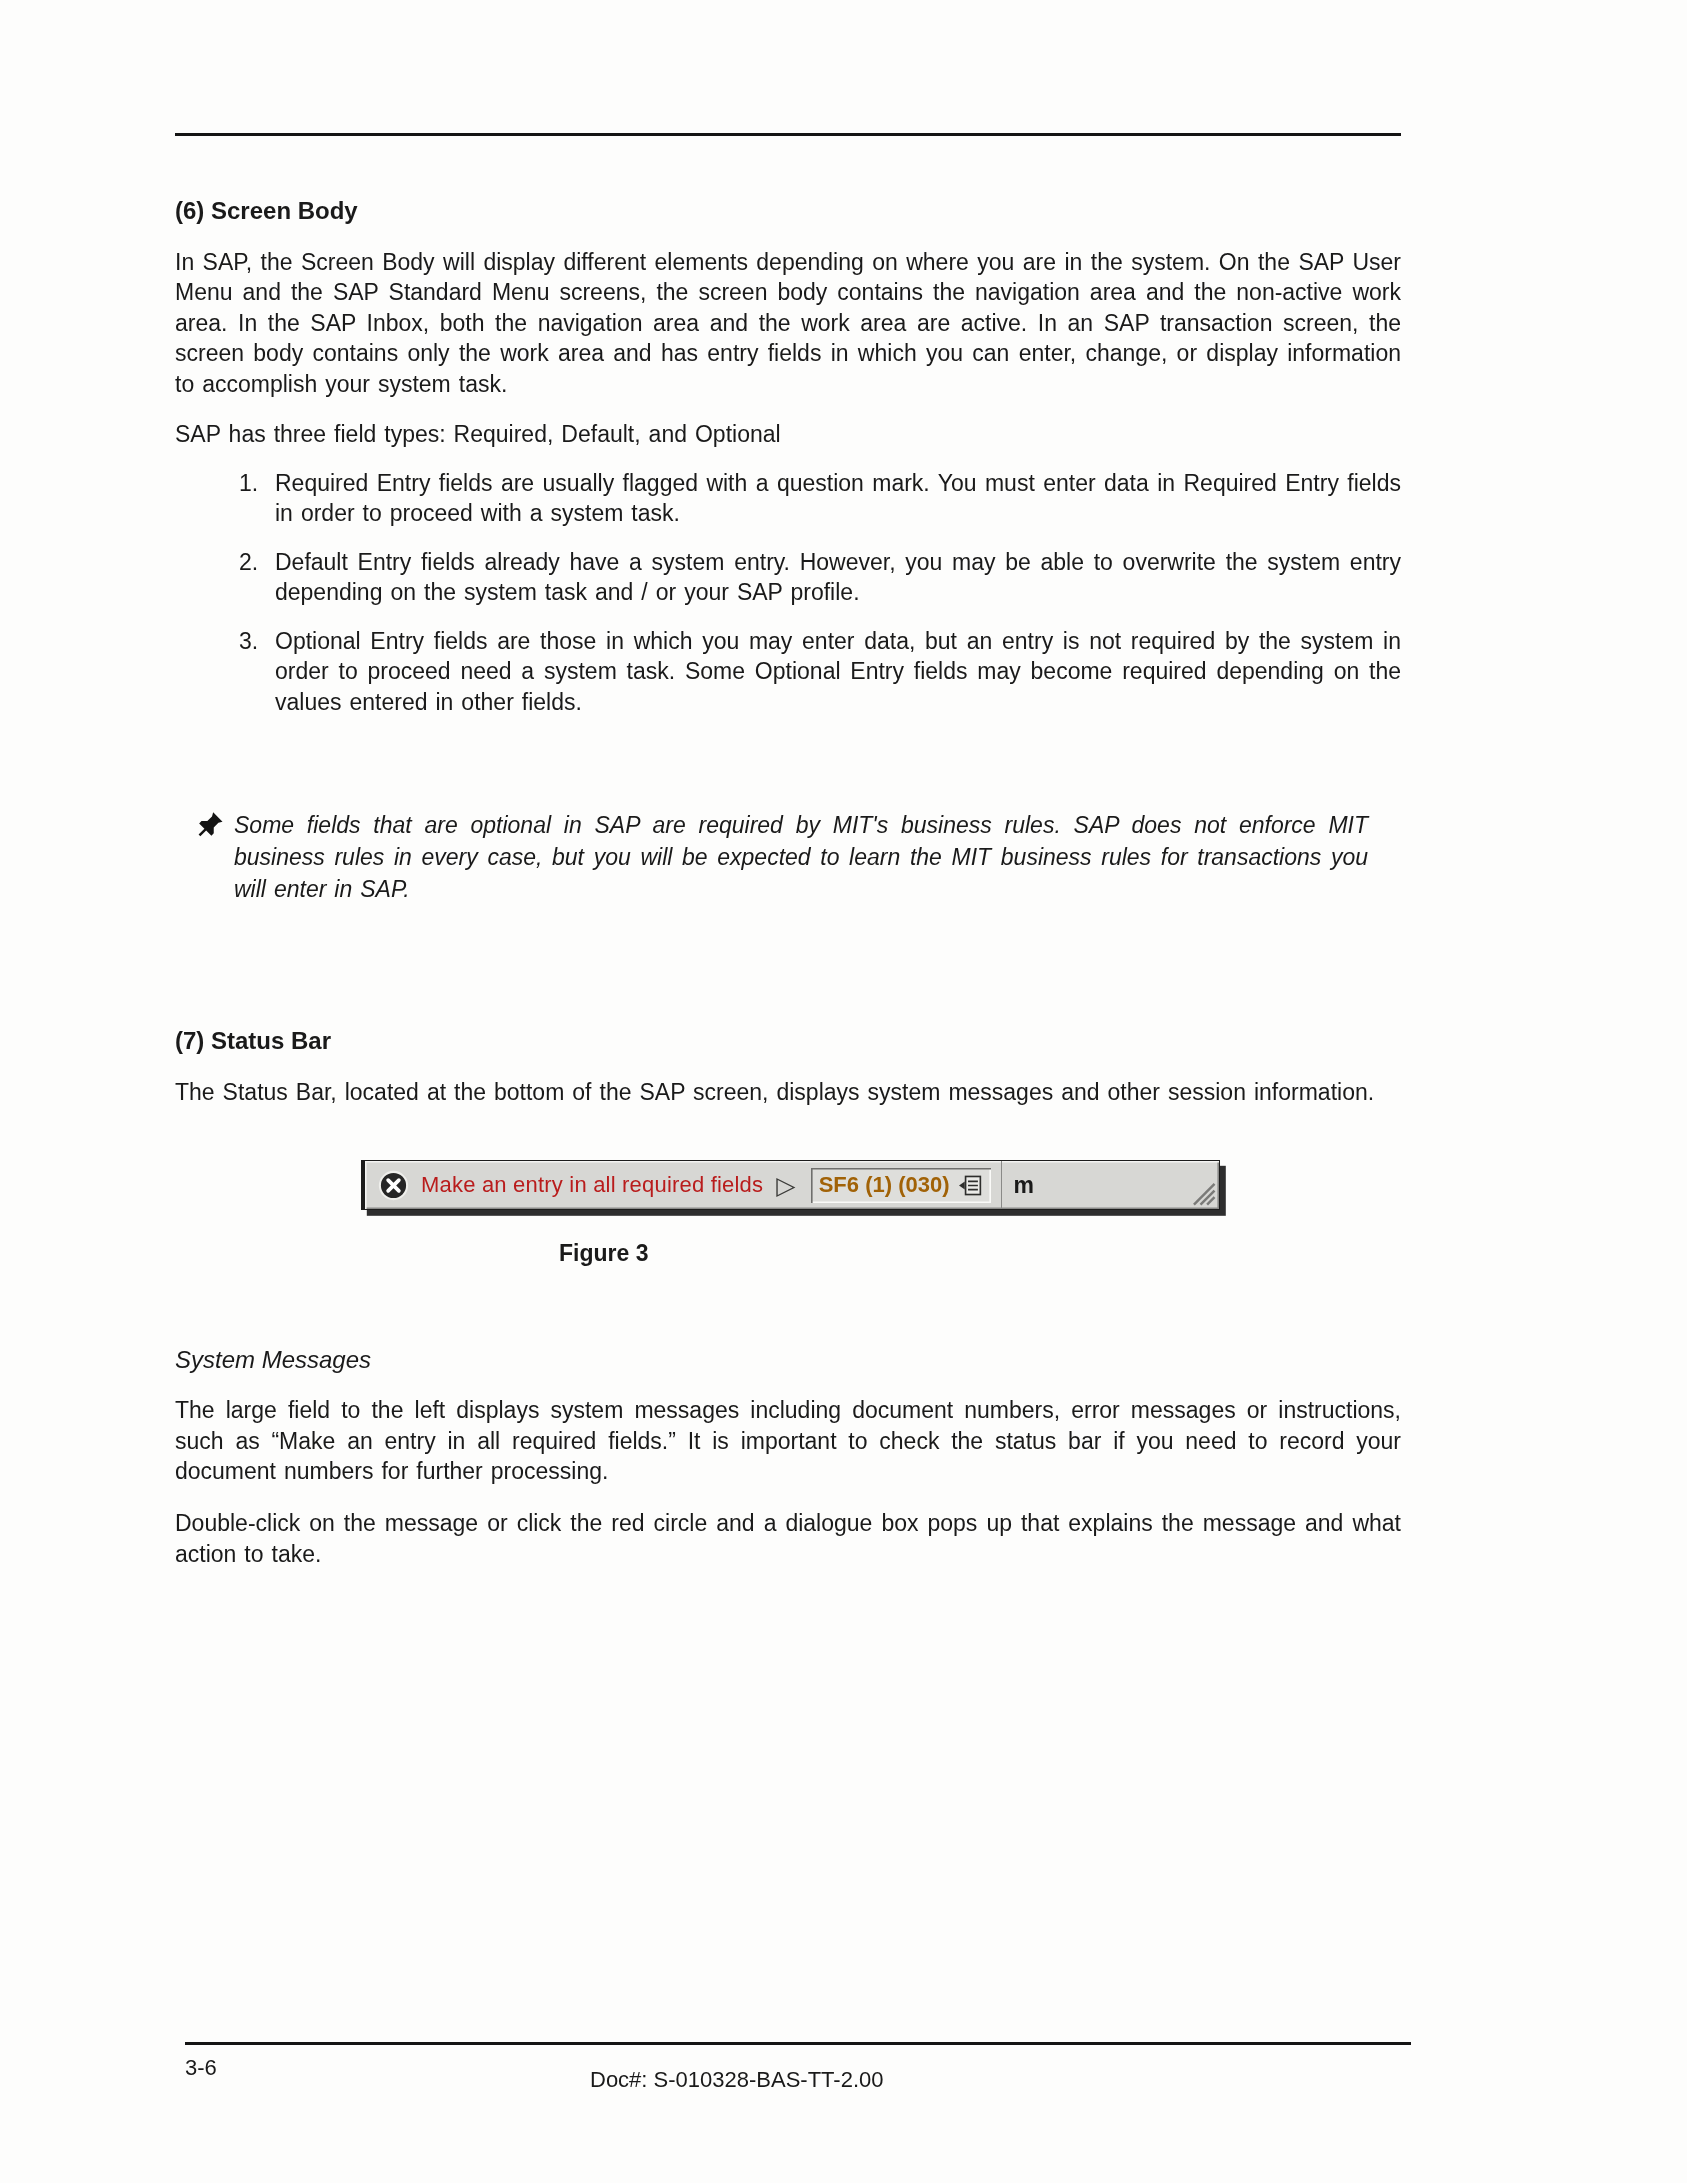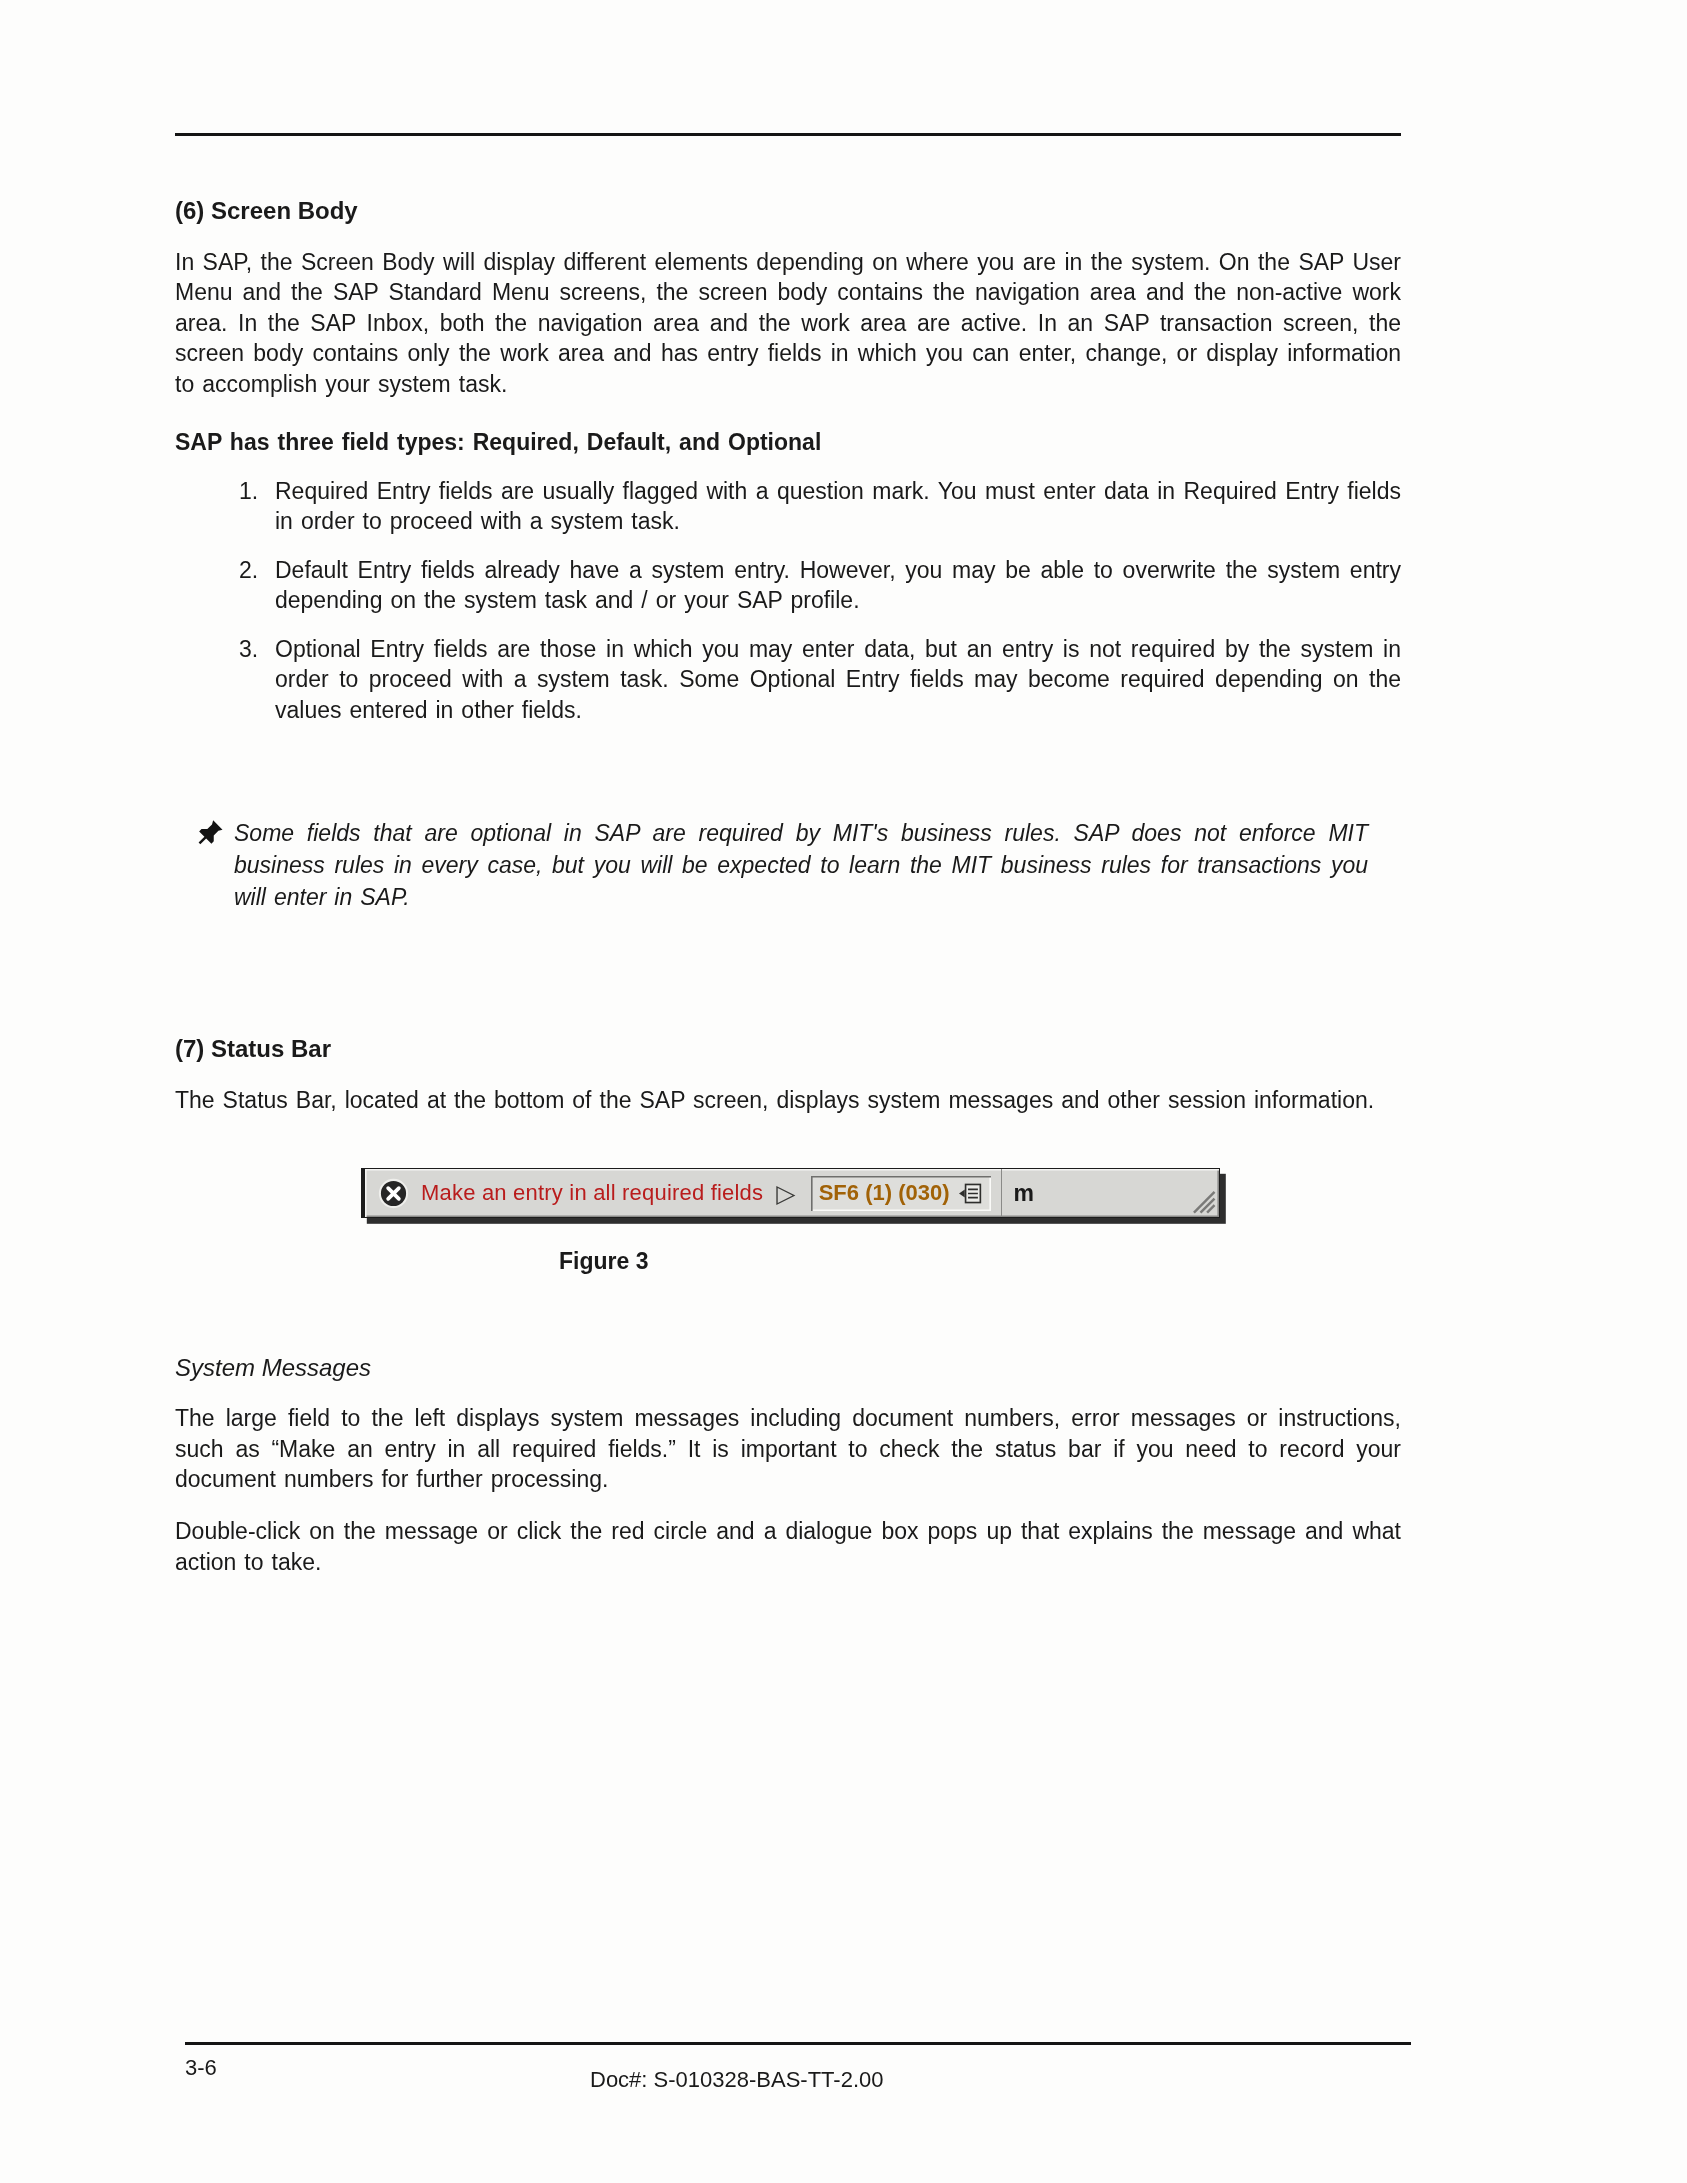--- a/index.html
+++ b/index.html
@@ -29,21 +29,21 @@
     margin-top: 61px;
   }
   .h-status { margin-top: 122px; }
   p.body {
     font-size: 23px;
     line-height: 30.5px;
     text-align: justify;
     word-spacing: 1.6px;
     margin: 21.4px 0 0 0;
   }
-  p.intro { margin-top: 28px; text-align: left; font-weight: bold; }
+  p.intro { margin-top: 20px; text-align: left; }
   .list { margin-top: 13px; }
   .list-item {
     display: flex;
     margin-top: 18px;
     font-size: 23px;
     line-height: 30.5px;
   }
   .list-num {
     flex: none;
     width: 36px;
@@ -178,21 +178,21 @@
     <div class="list-item">
       <span class="list-num">1.</span>
       <span class="list-text">Required Entry fields are usually flagged with a question mark. You must enter data in Required Entry fields in order to proceed with a system task.</span>
     </div>
     <div class="list-item">
       <span class="list-num">2.</span>
       <span class="list-text">Default Entry fields already have a system entry. However, you may be able to overwrite the system entry depending on the system task and / or your SAP profile.</span>
     </div>
     <div class="list-item">
       <span class="list-num">3.</span>
-      <span class="list-text">Optional Entry fields are those in which you may enter data, but an entry is not required by the system in order to proceed with a system task. Some Optional Entry fields may become required depending on the values entered in other fields.</span>
+      <span class="list-text">Optional Entry fields are those in which you may enter data, but an entry is not required by the system in order to proceed need a system task. Some Optional Entry fields may become required depending on the values entered in other fields.</span>
     </div>
   </div>
 
   <div class="note">
     <span class="note-icon">
       <svg width="28" height="33" viewBox="0 0 24 28" aria-hidden="true">
         <path d="M13 1 l8 8 -3.5 1 -4 4 0 5 -2 2 -4.5 -4.5 -5 5 -1.5 -1.5 5 -5 -4.5 -4.5 2 -2 5 0 4 -4 z" fill="#141414"></path>
       </svg>
     </span>
     <span class="note-text">Some fields that are optional in SAP are required by MIT's business rules. SAP does not enforce MIT business rules in every case, but you will be expected to learn the MIT business rules for transactions you will enter in SAP.</span>

